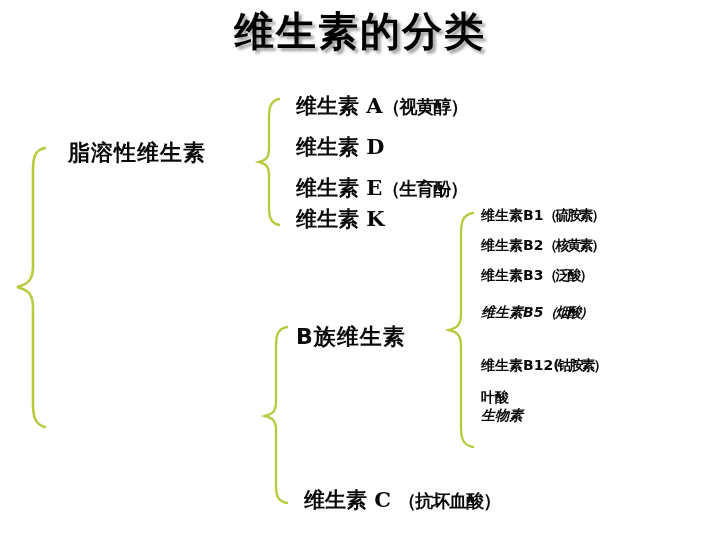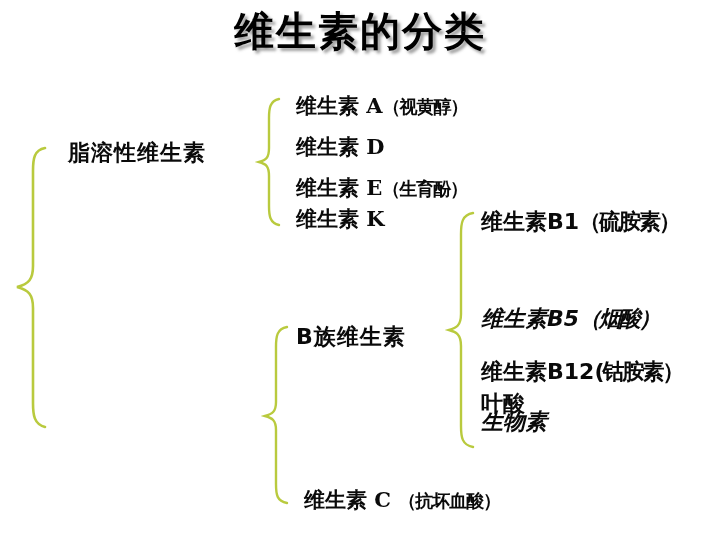--- a/index.html
+++ b/index.html
@@ -55,21 +55,21 @@
     letter-spacing: 0px;
     text-align: right;
   }
   .leaf-serif .paren {
     font-size: 18px;
     letter-spacing: -1px;
   }
   
   .leaf-sans {
     font-family: "DejaVu Sans", "Liberation Sans", sans-serif;
-    font-size: 22px;
+    font-size: 14px;
     font-weight: bold;
     letter-spacing: 0px;
   }
   .leaf-sans .paren {
     letter-spacing: -2px;
   }
 
   
   .brace {
     position: absolute;
@@ -122,20 +122,26 @@
 
   <div class="brace" style="left:446px; top:210px;">
     <svg width="30" height="240" viewBox="0 0 30 240" fill="none">
       <path d="M27 3 C16 5 15 13 15 24 L15 104 C15 116 10 118 3 120 C10 122 15 124 15 136 L15 216 C15 227 16 235 27 237" stroke="#b9ca3e" stroke-width="2.4" stroke-linecap="round" fill="none"></path>
     </svg>
   </div>
 
   <div class="node leaf-sans" style="left:481px; top:207px;">
     <span>维生素B1</span><span class="paren">（硫胺素）</span>
   </div>
+  <div class="node leaf-sans" style="left:481px; top:237px;">
+    <span>维生素B2</span><span class="paren">（核黄素）</span>
+  </div>
+  <div class="node leaf-sans" style="left:481px; top:267px;">
+    <span>维生素B3</span><span class="paren">（泛酸）</span>
+  </div>
   <div class="node leaf-sans" style="left:481px; top:304px;font-style:italic;">
     <span>维生素B5</span><span class="paren">（烟酸）</span>
   </div>
   <div class="node leaf-sans" style="left:481px; top:357px;">
     <span>维生素B12</span><span class="paren">(钴胺素）</span>
   </div>
   <div class="node leaf-sans" style="left:481px; top:389px;">
     <span>叶酸</span><span class="paren"></span>
   </div>
   <div class="node leaf-sans" style="left:481px; top:407px;font-style:italic;">

